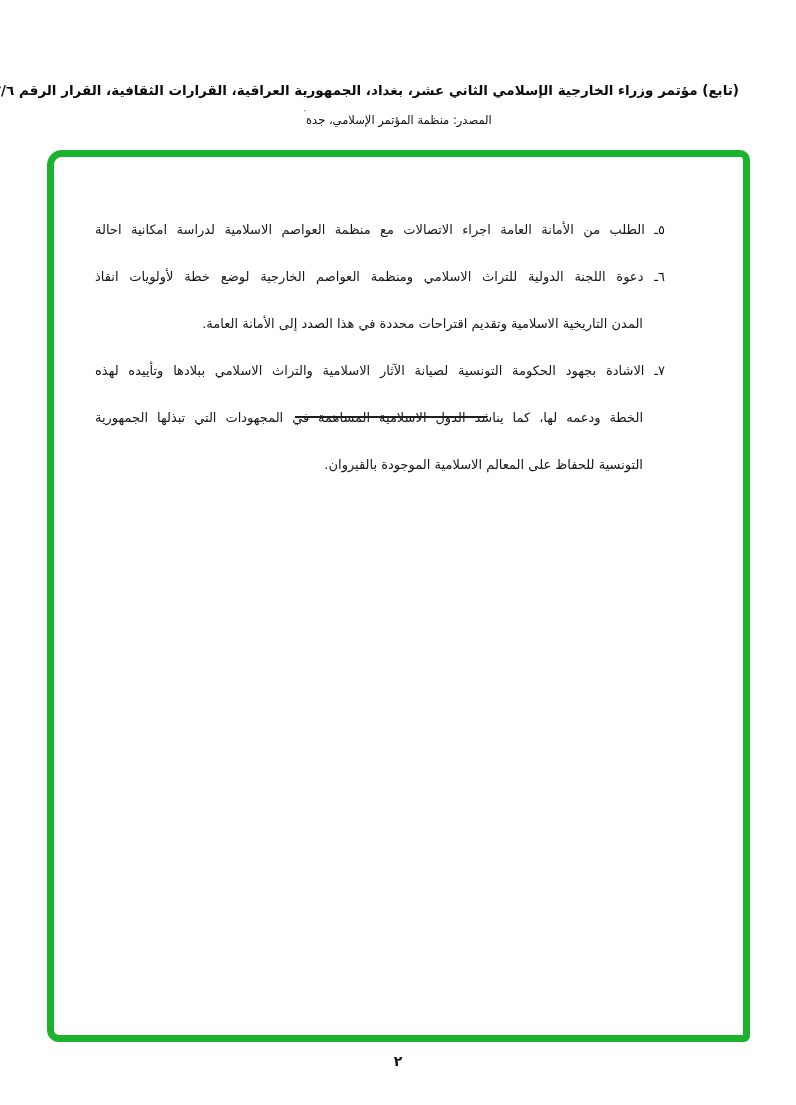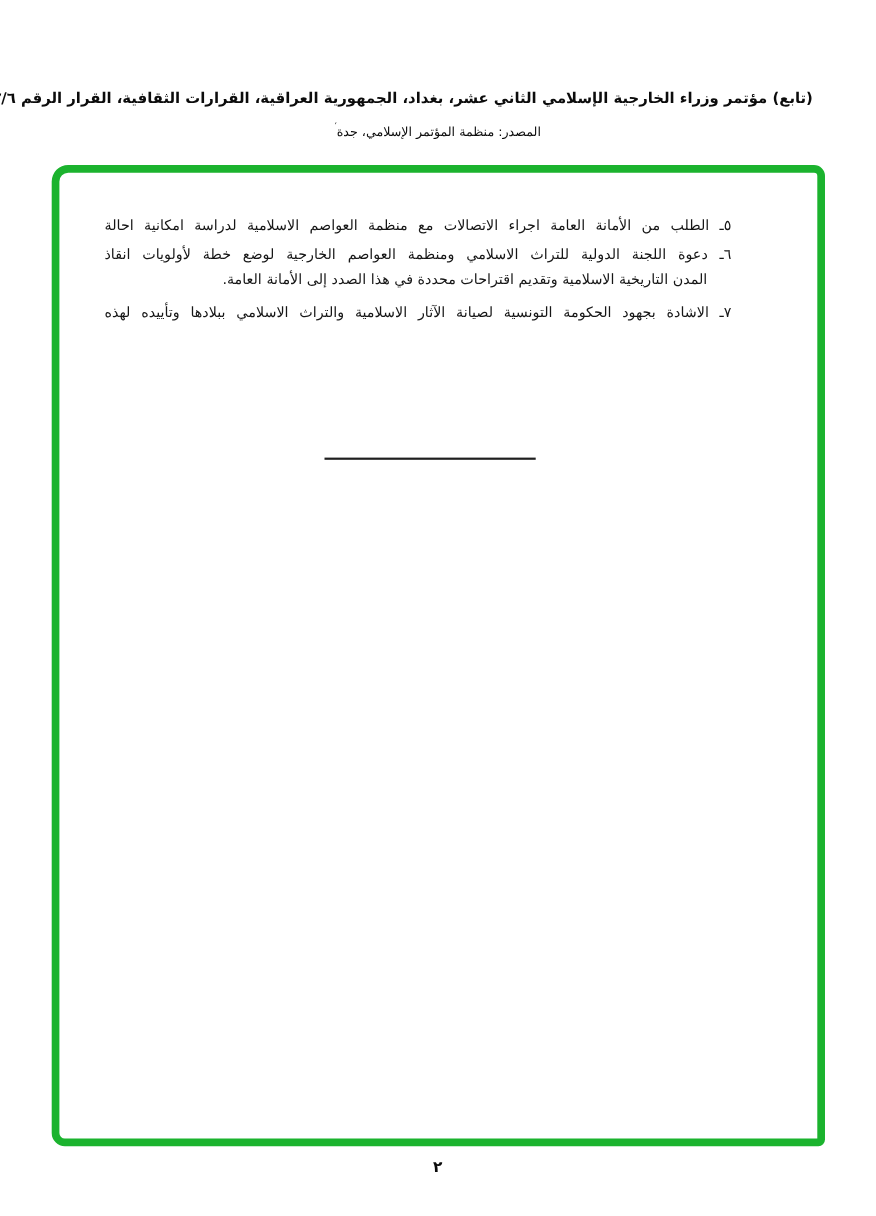--- a/index.html
+++ b/index.html
@@ -23,21 +23,21 @@
     box-sizing:border-box;background:transparent;
     border:7px solid #1bb32e;
     border-radius:15px 10px 6px 12px;
   }
   .content{
     position:absolute;top:194px;right:131px;width:570px;
     direction:rtl;font-size:13px;line-height:23px;color:#161616;
   }
   .item{margin-bottom:3px;}
   .item.gap{margin-top:7px;}
-  .line{text-align:justify;text-align-last:justify;}
+  .line{text-align:justify;text-align-last:justify;margin-top:24px;}
   .line.cont{padding-right:22px;}
   .line.end{text-align-last:right;}
   .divider{
     position:absolute;top:416px;left:295px;width:192px;height:0;
     border-top:2px solid #1f1f1f;
   }
   .page-number{
     position:absolute;top:1053px;left:0;right:0;
     text-align:center;font-weight:bold;font-size:14px;color:#0c0c0c;
   }
@@ -59,19 +59,21 @@
     <div class="line">٥ـ الطلب من الأمانة العامة اجراء الاتصالات مع منظمة العواصم الاسلامية لدراسة امكانية احالة</div>
   </div>
 
   <div class="item">
     <div class="line">٦ـ دعوة اللجنة الدولية للتراث الاسلامي ومنظمة العواصم الخارجية لوضع خطة لأولويات انقاذ</div>
     <div class="line cont end">المدن التاريخية الاسلامية وتقديم اقتراحات محددة في هذا الصدد إلى الأمانة العامة.</div>
   </div>
 
   <div class="item gap">
     <div class="line">٧ـ الاشادة بجهود الحكومة التونسية لصيانة الآثار الاسلامية والتراث الاسلامي ببلادها وتأييده لهذه</div>
+    <div class="line cont">الخطة ودعمه لها، كما يناشد الدول الاسلامية المساهمة في المجهودات التي تبذلها الجمهورية</div>
+    <div class="line cont end">التونسية للحفاظ على المعالم الاسلامية الموجودة بالقيروان.</div>
   </div>
 
 </div>
 
 <div class="divider"></div>
 
 <div class="page-number">٢</div>
 
 </body></html>

